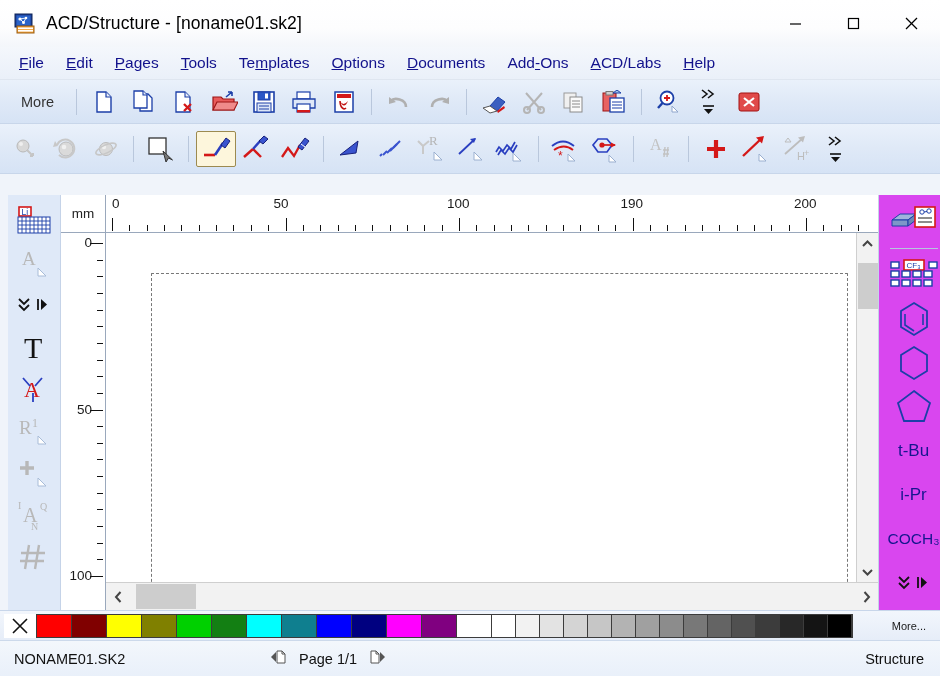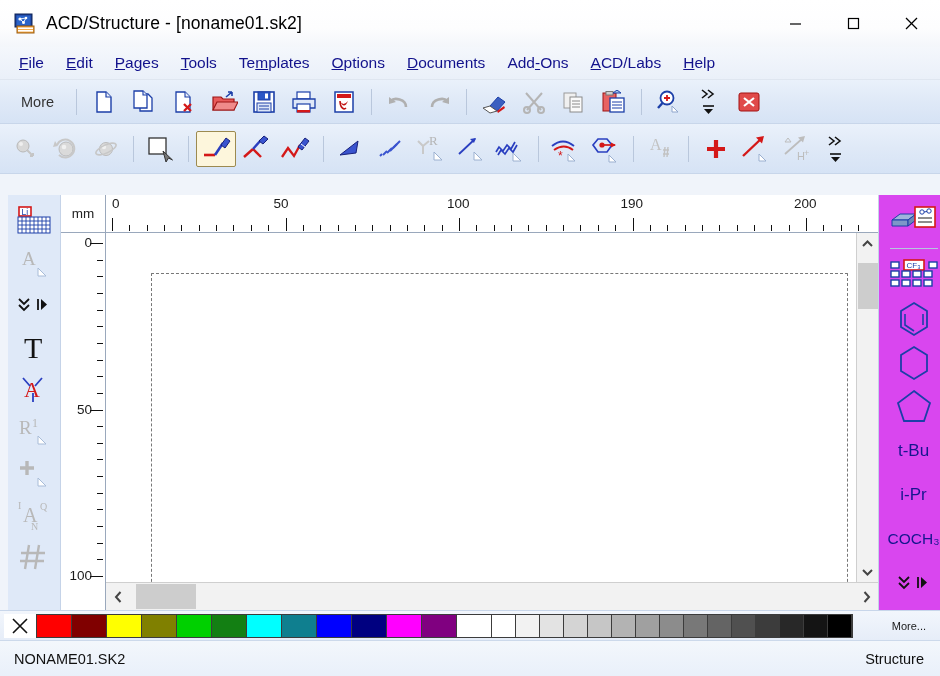--- a/index.html
+++ b/index.html
@@ -808,16 +808,33 @@
         <div class="sw2" style="background: rgb(60, 60, 60);"></div>
         <div class="sw2" style="background: rgb(40, 40, 40);"></div>
         <div class="sw2" style="background: rgb(20, 20, 20);"></div>
         <div class="sw2" style="background: rgb(0, 0, 0);"></div>
       </div>
     <div class="more-btn">More...</div>
   </div>
 
   <div class="statusbar">
     <div class="st-file">NONAME01.SK2</div>
+    <div class="st-pagenav">
+      <span>
+        <svg width="22" height="18" viewBox="0 0 22 18">
+          <path d="M6 9 L11 4 L11 14 z" fill="#555"></path>
+          <path d="M12 3 h5 l3 3 v9 h-8 z" fill="#fff" stroke="#555"></path>
+          <path d="M17 3 v3 h3" fill="none" stroke="#555"></path>
+        </svg>
+      </span>
+      <span class="st-page">Page 1/1</span>
+      <span>
+        <svg width="22" height="18" viewBox="0 0 22 18">
+          <path d="M2 3 h5 l3 3 v9 h-8 z" fill="#fff" stroke="#555"></path>
+          <path d="M7 3 v3 h3" fill="none" stroke="#555"></path>
+          <path d="M16 9 L11 4 L11 14 z" fill="#555"></path>
+        </svg>
+      </span>
+    </div>
     <div class="st-props">Structure</div>
   </div>
 
 </div>
 
 </body></html>

